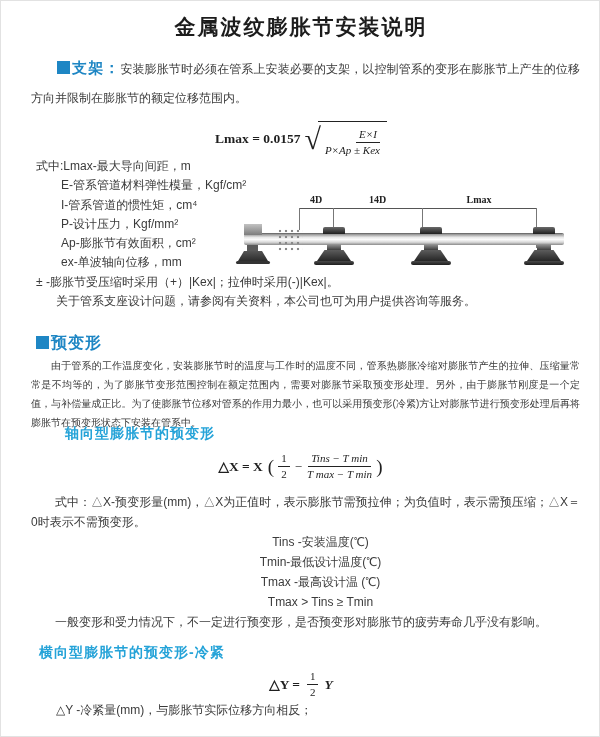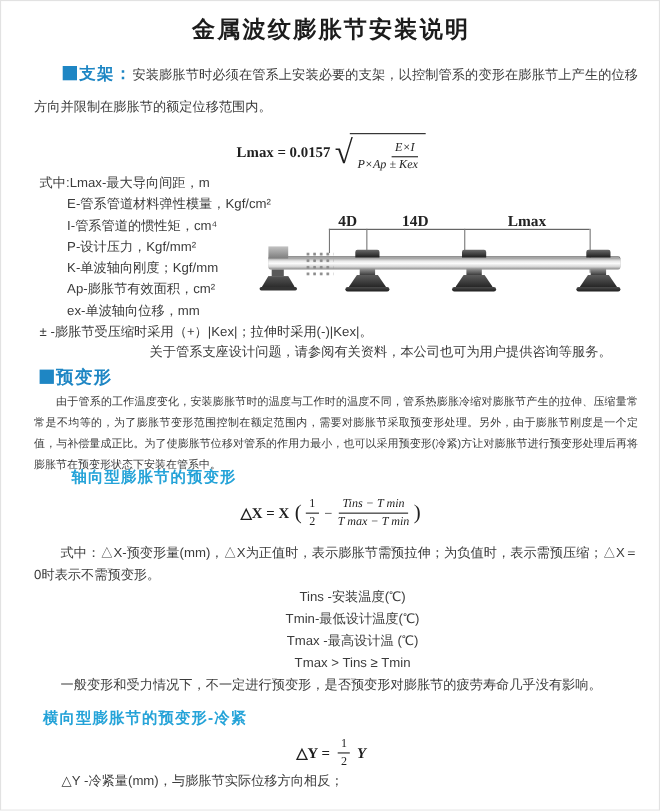--- a/index.html
+++ b/index.html
@@ -44,26 +44,26 @@
   .paren { font-size:19px; margin:0 1px; }
   .f-op { font-size:13px; margin:0 2px; }
   .f-rhs { font-weight:bold; font-size:13.5px; font-style:italic; margin-left:3px; }
   .formula1 { top:120px; }
   .formula2 { top:451px; }
   .formula3 { top:669px; }
   
   .defs { position:absolute; top:156px; left:35px; width:520px;
           font-size:12px; line-height:19.3px; }
   .def-item { padding-left:25px; }
-  .def-service { padding-left:20px;text-align:right; }
+  .def-service { padding-left:20px; }
   
   .diagram { position:absolute; left:235px; top:193px; width:345px; height:92px; }
   .dimlabel { position:absolute; top:0; text-align:center;
               font-family:"Liberation Serif", serif; font-weight:bold;
-              font-size:14px; color:#222; }
+              font-size:10px; color:#222; }
   .dimline { position:absolute; top:14px; left:63px; width:237px;
              border-top:1px solid #555; }
   .tick { position:absolute; top:14px; width:0; border-left:1px solid #777; }
   .pipe { position:absolute; left:8px; top:40px; width:320px; height:11px;
           border-radius:2px;
           background:linear-gradient(180deg,#8f8f8f 0%,#e8e8e8 30%,#fbfbfb 50%,#d8d8d8 75%,#8a8a8a 100%);
           box-shadow:0 -1px 0 #6f6f6f; }
   .bellows { position:absolute; left:40px; top:33px; width:27px; height:24px;
              background-image:radial-gradient(circle,#8a8a8a 1.1px,rgba(0,0,0,0) 1.6px);
              background-size:6px 6px; background-position:1px 1px; }
@@ -120,21 +120,20 @@
         <span class="den">P×Ap ± Kex</span>
       </span>
     </span>
   </div>
 
   <div class="defs">
     <div class="def-where">式中:Lmax-最大导向间距，m</div>
     <div class="def-item">E-管系管道材料弹性模量，Kgf/cm²</div>
     <div class="def-item">I-管系管道的惯性矩，cm⁴</div>
     <div class="def-item">P-设计压力，Kgf/mm²</div>
-    <div class="def-item">K-单波轴向刚度；Kgf/mm</div>
     <div class="def-item">Ap-膨胀节有效面积，cm²</div>
     <div class="def-item">ex-单波轴向位移，mm</div>
     <div class="def-pm">± -膨胀节受压缩时采用（+）|Kex|；拉伸时采用(-)|Kex|。</div>
     <div class="def-service">关于管系支座设计问题，请参阅有关资料，本公司也可为用户提供咨询等服务。</div>
   </div>
 
   <div class="diagram">
     <span class="dimlabel" style="left:63px;width:34px">4D</span>
     <span class="dimlabel" style="left:97px;width:89px">14D</span>
     <span class="dimlabel" style="left:186px;width:114px">Lmax</span>

